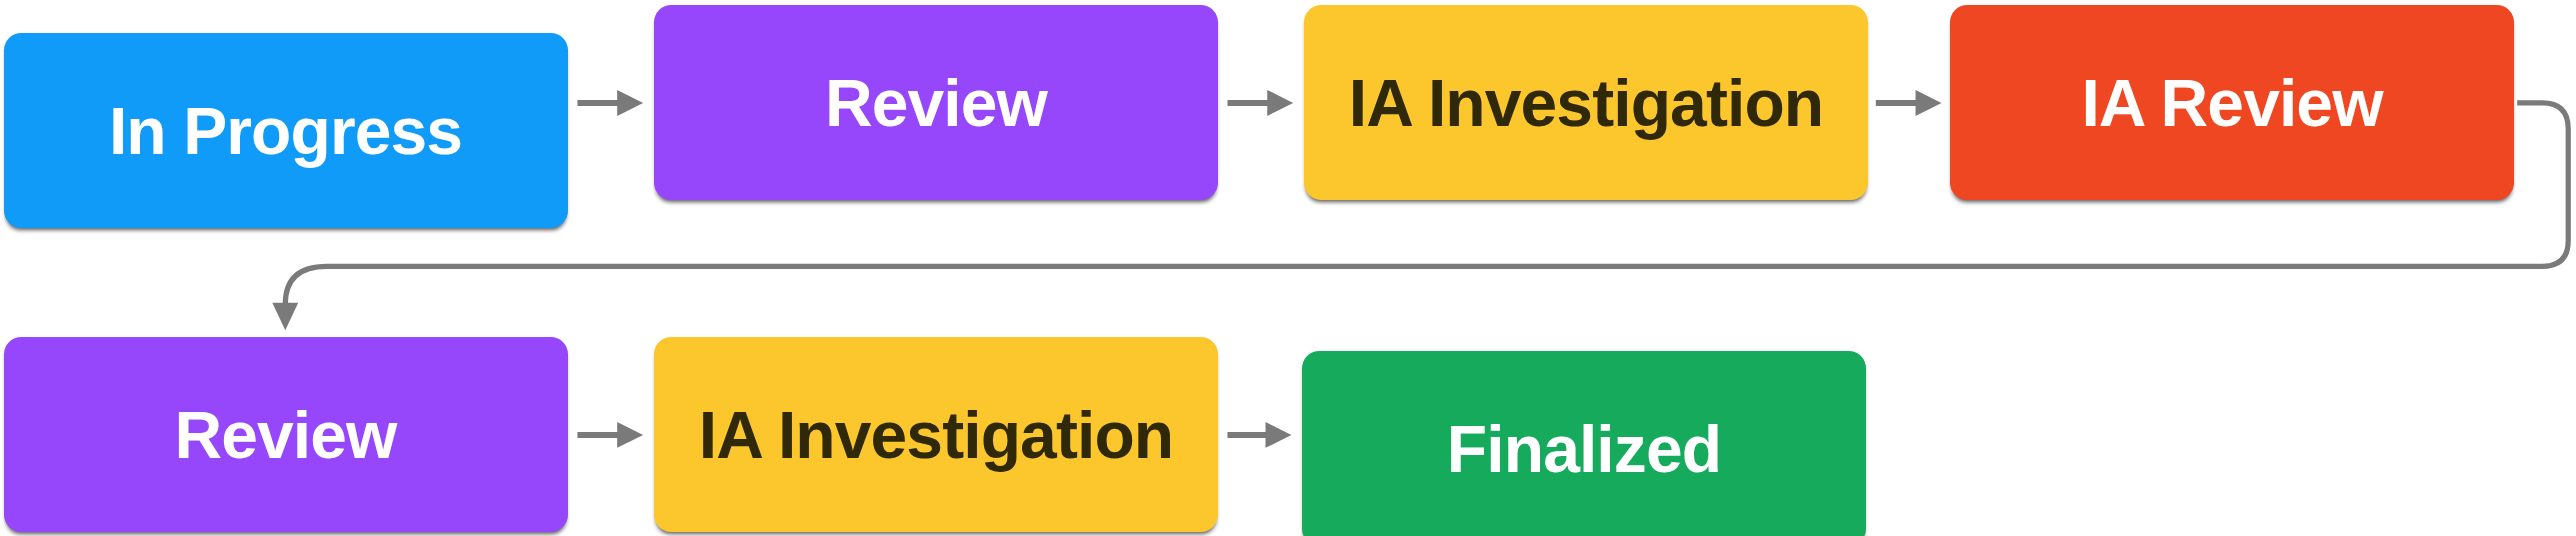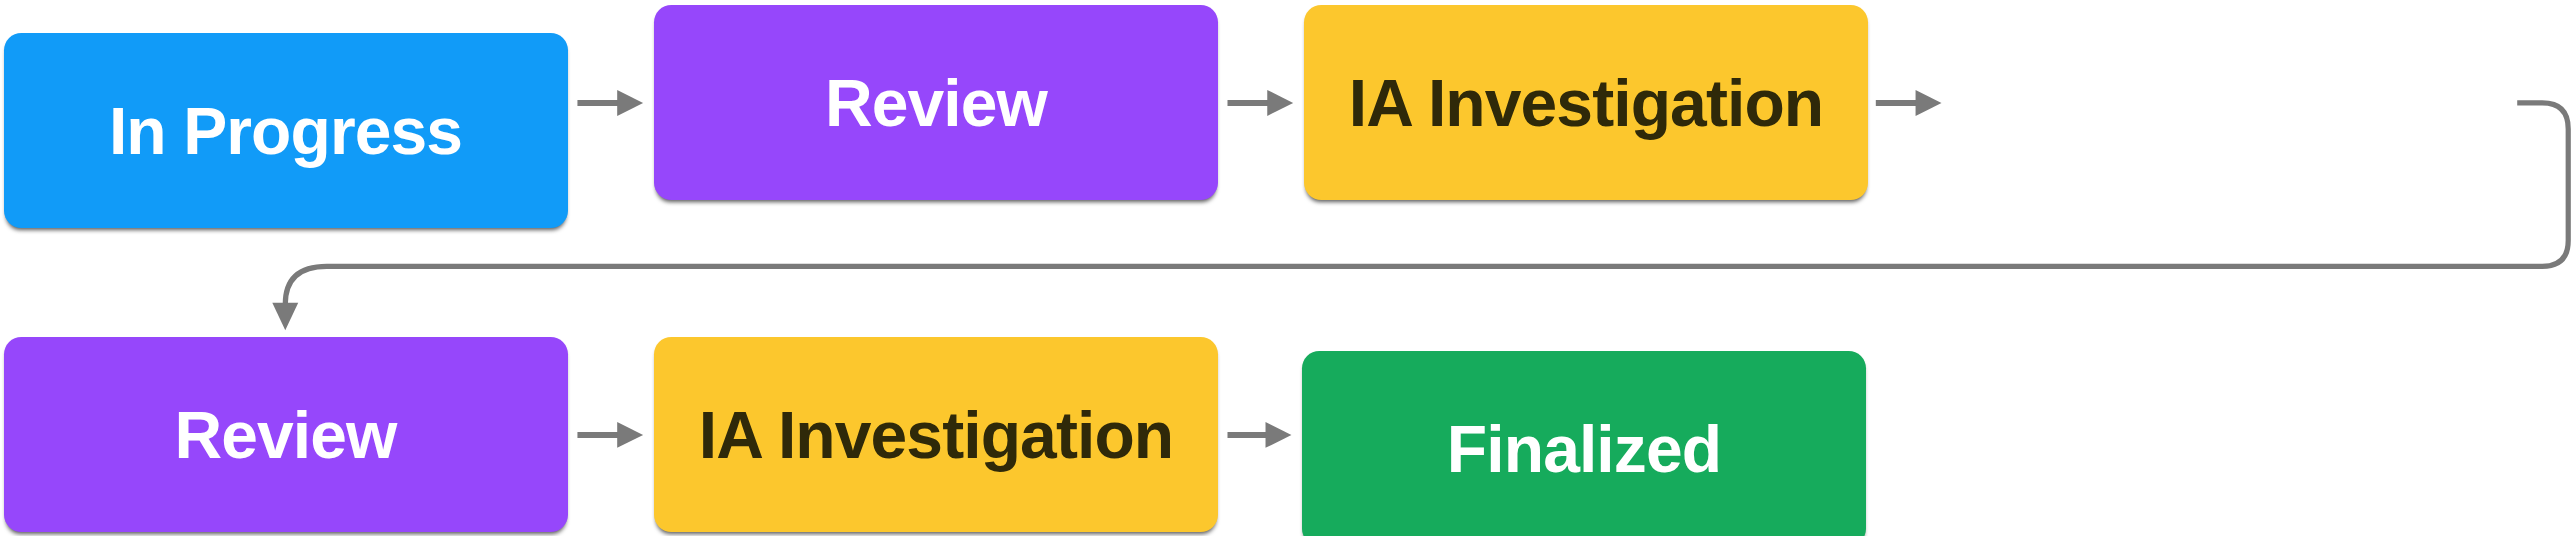--- a/index.html
+++ b/index.html
@@ -84,18 +84,19 @@
 
     <g>
       <line class="edge-stroke" x1="1420" y1="503" x2="1466" y2="503" stroke-width="7"></line>
       <polygon class="edge-fill" points="1464,488 1494,503 1464,518"></polygon>
     </g>
   </svg>
 
   <div class="flow-node n0" style="background: rgb(17, 155, 248); color: rgb(255, 255, 255);">In Progress</div>
   <div class="flow-node n1" style="background: rgb(150, 71, 251); color: rgb(255, 255, 255);">Review</div>
   <div class="flow-node n2" style="background: rgb(252, 199, 45); color: rgb(47, 41, 9);">IA Investigation</div>
+  <div class="flow-node n3" style="background: rgb(238, 71, 34); color: rgb(255, 255, 255);">IA Review</div>
   <div class="flow-node n4" style="background: rgb(150, 71, 251); color: rgb(255, 255, 255);">Review</div>
   <div class="flow-node n5" style="background: rgb(252, 199, 45); color: rgb(47, 41, 9);">IA Investigation</div>
   <div class="flow-node n6" style="background: rgb(22, 171, 92); color: rgb(255, 255, 255);">Finalized</div>
 
 </div>
 
 
 </body></html>

